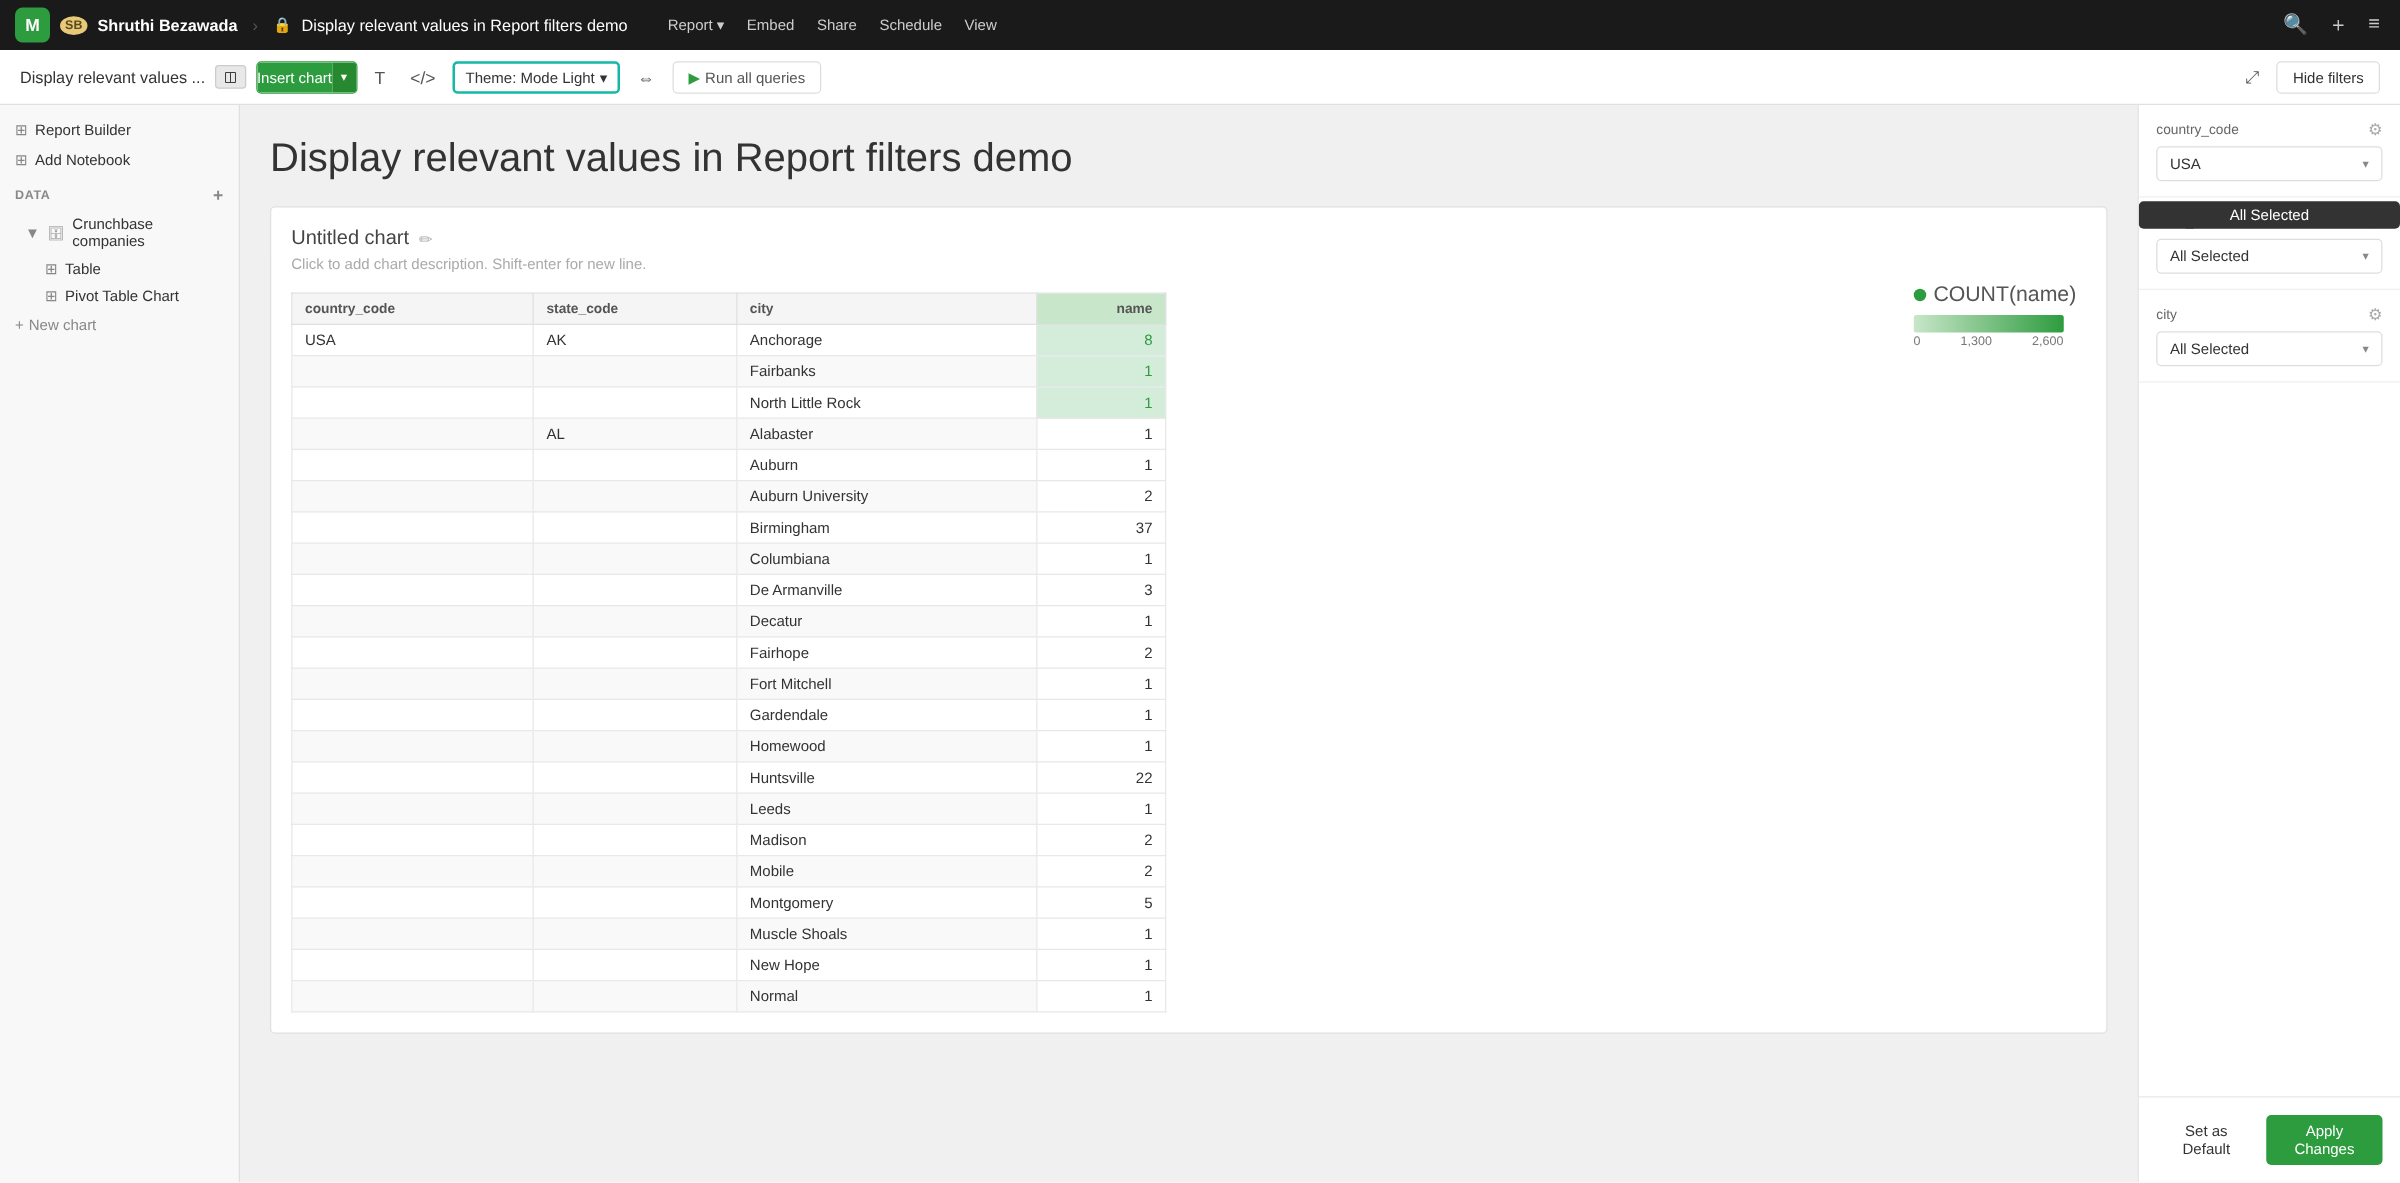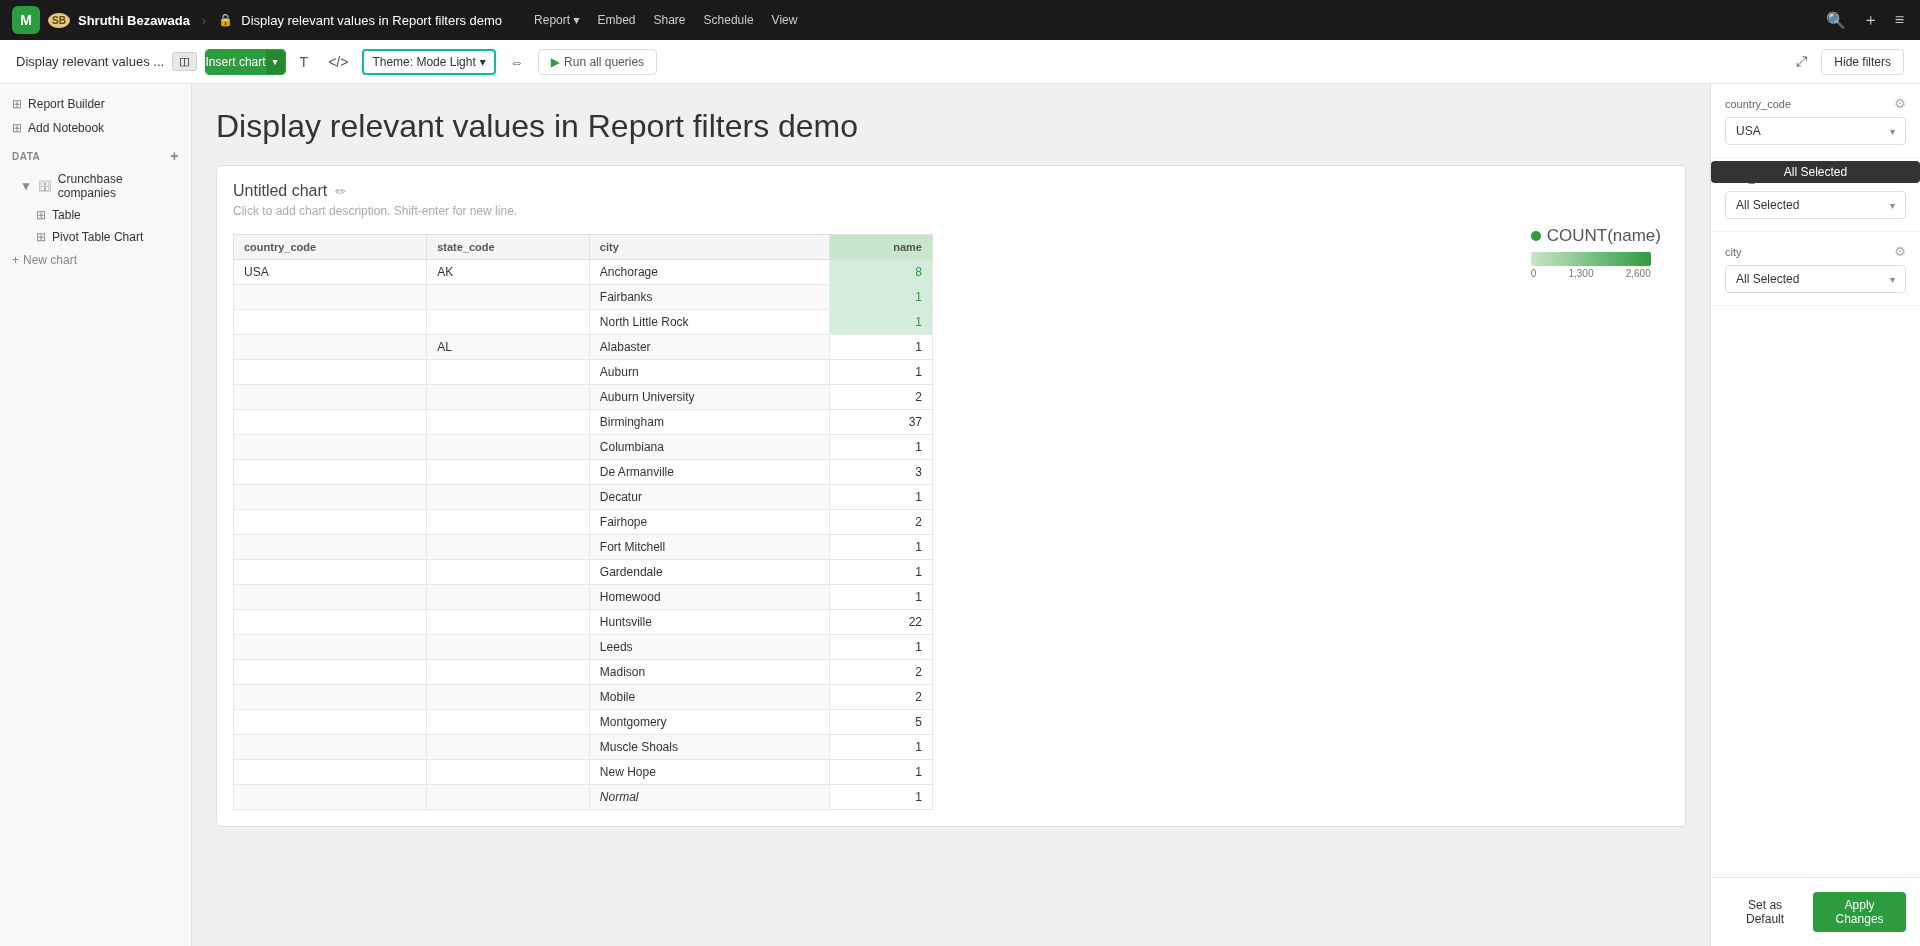--- a/index.html
+++ b/index.html
@@ -309,21 +309,21 @@
     </tr>
               <tr>
       <td style=""></td>
       <td style=""></td>
       <td style="">New Hope</td>
       <td class="name-cell">1</td>
     </tr>
               <tr>
       <td style="background:#f9f9f9;"></td>
       <td style="background:#f9f9f9;"></td>
-      <td style="background:#f9f9f9;font-style:italic;">Normal</td>
+      <td style="background:#f9f9f9;">Normal</td>
       <td class="name-cell">1</td>
     </tr>
             </tbody>
         </table>
 
         <div class="legend-area">
           <div class="legend-title">
             <span class="legend-dot"></span>
             <span>COUNT(name)</span>
           </div>

